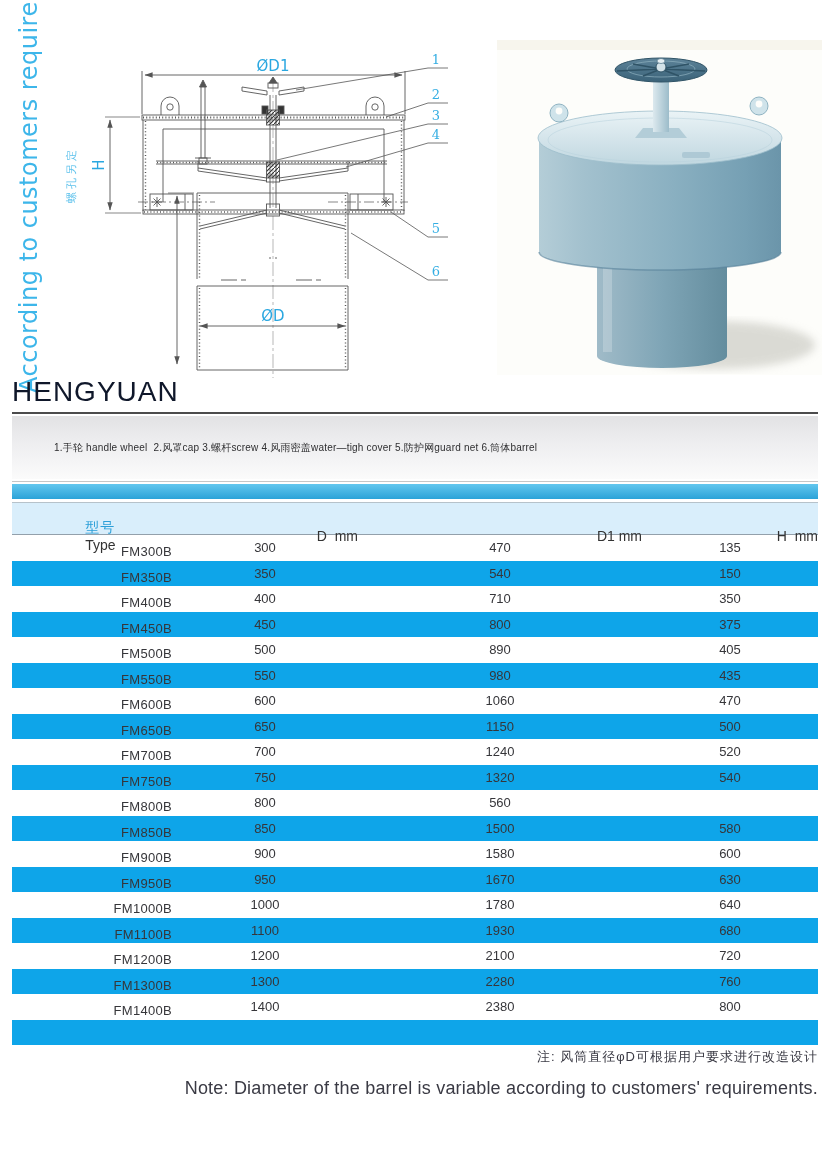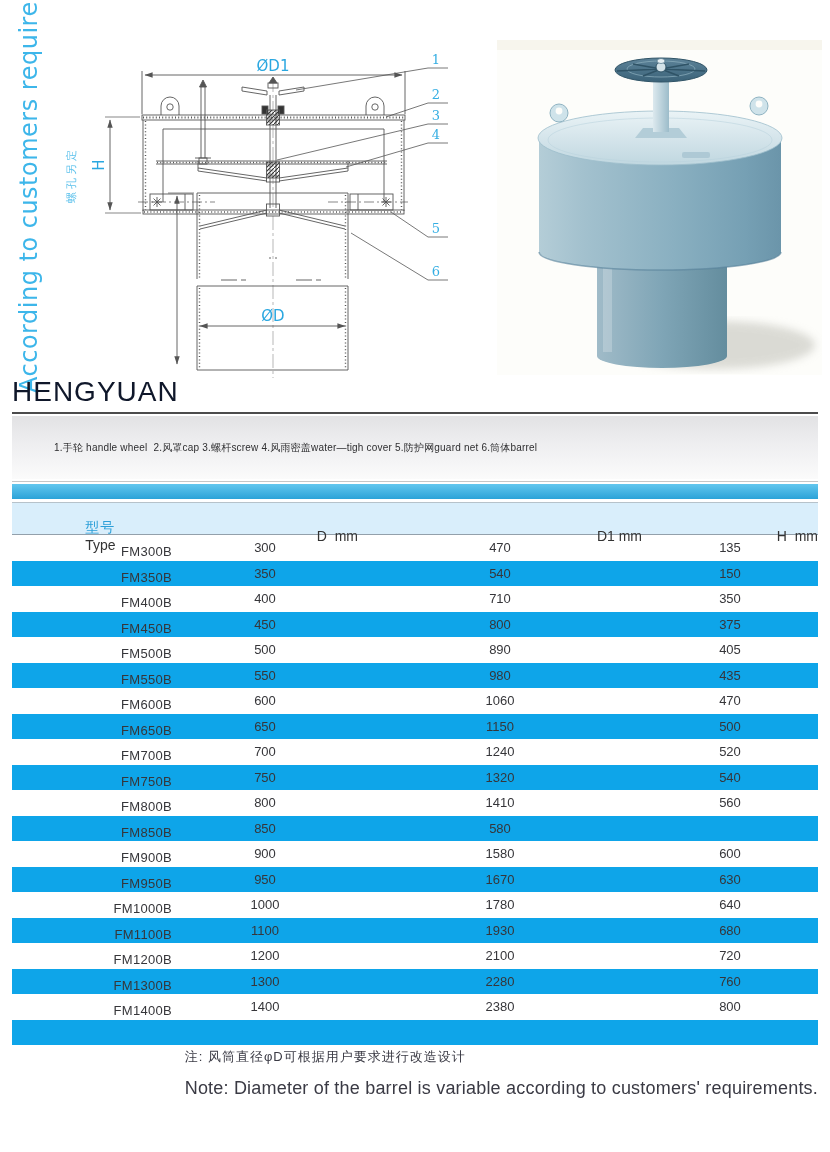--- a/index.html
+++ b/index.html
@@ -33,21 +33,21 @@
     background:#d9eefb;border-top:1px solid #b6c2ca;border-bottom:1px solid #93a0ab;box-sizing:border-box;}
   .th{font-size:14px;color:#333;white-space:pre;text-align:right;}
   .th.type{text-align:left;padding-left:42px;}
   .zh-type{color:#2b9fd8;font-size:14px;letter-spacing:1px;}
   .en-type{color:#333;font-size:14px;}
   .trow{display:grid;grid-template-columns:160px 186px 284px 176px;height:25.5px;align-items:center;background:#fff;}
   .trow.alt{background:#0ea5e9;}
   .c{font-size:13px;color:#36363a;text-align:center;}
   .c.type{text-align:right;padding-left:42px;letter-spacing:.3px;margin-top:8px;}
 
-  .note{position:absolute;right:12px;top:1048px;text-align:left;color:#3a3a44;}
+  .note{position:absolute;right:12px;top:1048px;text-align:right;color:#3a3a44;}
   .note-zh{font-size:13px;letter-spacing:1px;}
   .note-en{font-size:18px;margin-top:12px;letter-spacing:.2px;}
 
   svg text.dim{font-family:"DejaVu Sans",sans-serif;font-size:15px;fill:#2aa7e0;}
   svg text.callout{font-family:"DejaVu Serif",serif;font-size:13px;fill:#35aee3;}
 </style>
 </head>
 <body>
 
 <div class="page">
@@ -335,26 +335,26 @@
     </div>
         <div class="trow alt">
       <div class="c type">FM750B</div>
       <div class="c">750</div>
       <div class="c">1320</div>
       <div class="c">540</div>
     </div>
         <div class="trow">
       <div class="c type">FM800B</div>
       <div class="c">800</div>
-      <div class="c">1410</div>
       <div class="c">560</div>
     </div>
         <div class="trow alt">
       <div class="c type">FM850B</div>
       <div class="c">850</div>
+      <div class="c">1500</div>
       <div class="c">580</div>
     </div>
         <div class="trow">
       <div class="c type">FM900B</div>
       <div class="c">900</div>
       <div class="c">1580</div>
       <div class="c">600</div>
     </div>
         <div class="trow alt">
       <div class="c type">FM950B</div>

